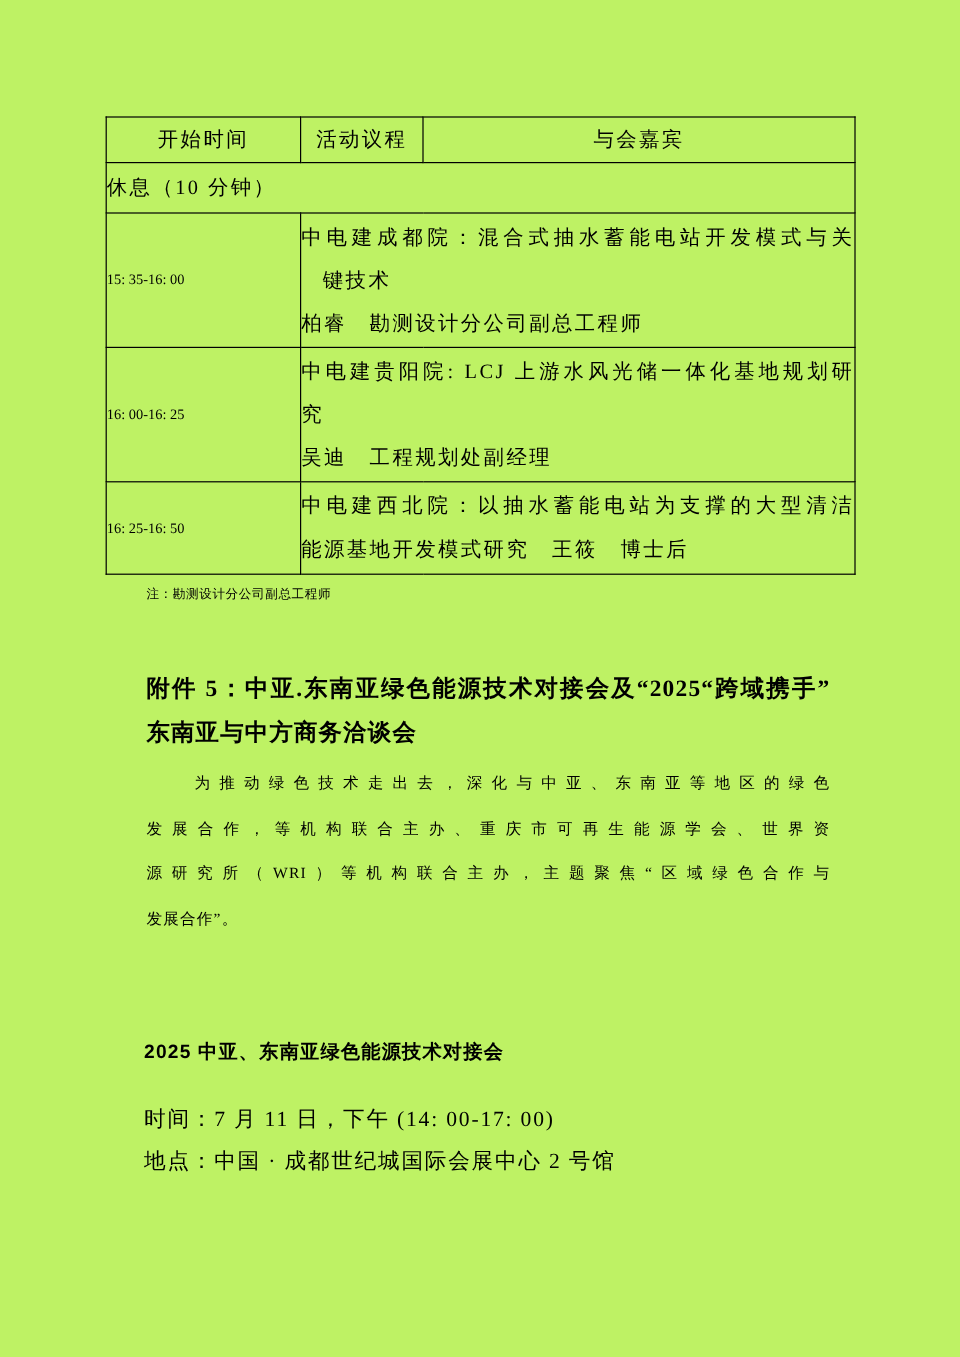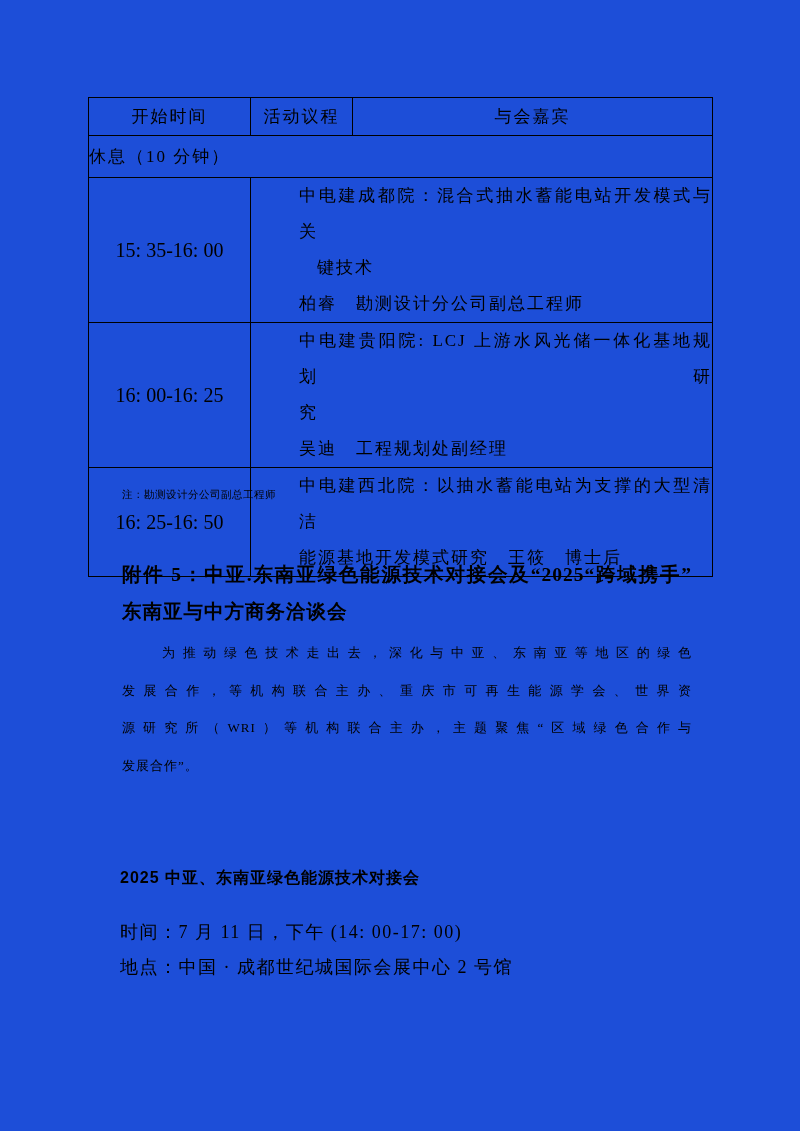--- a/index.html
+++ b/index.html
@@ -1,20 +1,20 @@
 <!DOCTYPE html>
 <html><head>
 <meta charset="utf-8">
 <style>
   html,body { margin:0; padding:0; background:#e8e8e8; }
   .page {
     position:relative;
     width:800px; height:1131px;
     margin:0 auto;
-    background:#1d4ed8;
+    background:#bef264;
     color:#000000;
     font-family:"Liberation Serif","DejaVu Serif",serif;
     overflow:hidden;
   }
 
   
   table.sched {
     position:absolute; left:88px; top:97px;
     width:624px;
     border-collapse:collapse;
@@ -28,32 +28,31 @@
   }
   th.hdr {
     font-size:17px; font-weight:bold;
     text-align:center; letter-spacing:2px;
   }
   td.break {
     font-size:17px; font-weight:bold;
     letter-spacing:2px;
   }
   td.time {
-    font-size:20px;
+    font-size:12px;
     vertical-align:middle;
     padding-left:8px;
     white-space:nowrap;
-    text-align:center;
   }
   td.content {
     vertical-align:middle;
     font-size:17px; letter-spacing:2px;
     padding:0 16px 0 13px;
   }
-  td.content .ln { line-height:36px; white-space:nowrap;margin-left:48px; }
+  td.content .ln { line-height:36px; white-space:nowrap; }
   .j  { text-align:justify; text-align-last:justify; white-space:normal !important; }
   .ind { padding-left:18px; }
 
   
   .note {
     position:absolute; left:122px; top:488px;
     font-size:10.5px; letter-spacing:0.5px;
   }
 
   

